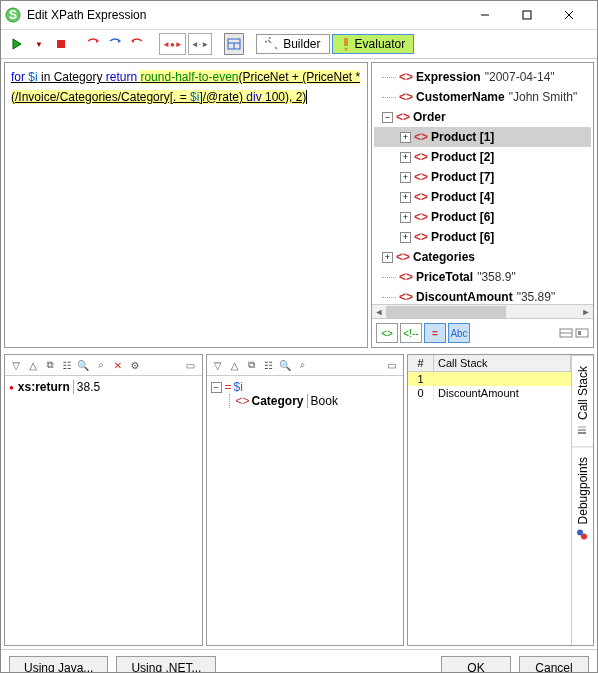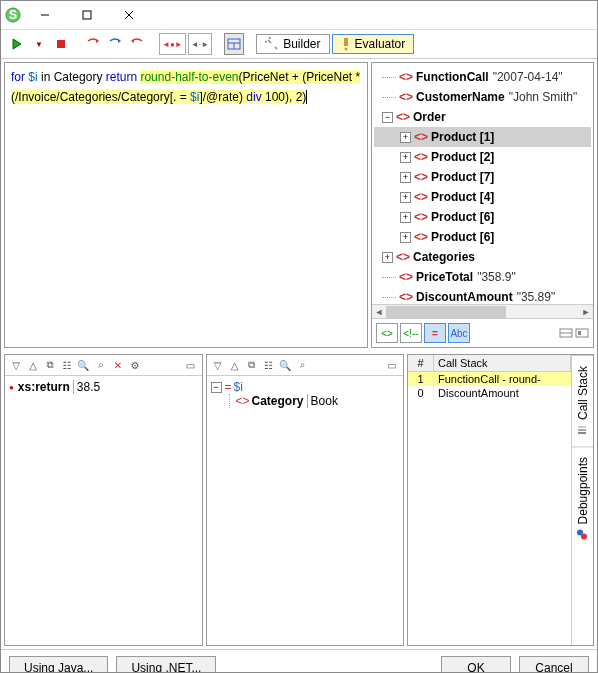--- a/index.html
+++ b/index.html
@@ -6,25 +6,25 @@
 body { background: #fff; width: 598px; height: 673px; border: 1px solid #888; display: flex; flex-direction: column; }
 .titlebar { height: 30px; display: flex; align-items: center; padding: 0 4px; border-bottom: 1px solid #ddd; }
 .titlebar svg { margin-right: 6px; }
 .title-text { flex: 1; }
 .win-btn { width: 42px; height: 28px; display: flex; align-items: center; justify-content: center; }
 .toolbar { padding: 3px 6px; display: flex; align-items: center; gap: 2px; border-bottom: 1px solid #ccc; }
 .tbtn { min-width: 20px; height: 22px; display: flex; align-items: center; justify-content: center; border: 1px solid transparent; padding: 0 2px; }
 .tbtn.pressed { border: 1px solid #888; background: #e8e8e8; }
 .tsep { width: 8px; }
 .builder-btn, .eval-btn { border: 1px solid #999; padding: 2px 8px; display: flex; align-items: center; gap: 4px; }
-.eval-btn { background: #fef9c3; border-color: #4a90d9; }
+.eval-btn { background: #bef264; border-color: #4a90d9; }
 .mid { flex: 1; display: flex; flex-direction: column; }
 .top-panes { height: 292px; display: flex; }
 .editor-pane { flex: 1; border: 1px solid #999; margin: 3px; position: relative; background: #fff; }
-.editor { padding: 4px 6px; font-family: Consolas, monospace; font-size: 13px; line-height: 1.5; white-space: pre-wrap; word-break: break-all; }
+.editor { padding: 4px 6px; font-family: Consolas, monospace; font-size: 13px; line-height: 1.5; white-space: pre-wrap; word-break: break-all; text-decoration: underline; }
 .hl-y { background: #ffff99; }
 .kw { color: #0000cc; }
 .var { color: #0066cc; }
 .fn { color: #008800; }
 .cursor { border-left: 1px solid #000; }
 .tree-pane { width: 223px; border: 1px solid #999; margin: 3px 3px 3px 0; display: flex; flex-direction: column; }
 .tree-scroll { flex: 1; overflow: hidden; padding: 4px 2px; }
 .tree-row { display: flex; align-items: center; height: 20px; white-space: nowrap; }
 .tree-row.sel { background: #d0d0d0; }
 .expander { width: 11px; height: 11px; border: 1px solid #888; display: flex; align-items: center; justify-content: center; font-size: 9px; line-height: 1; margin-right: 3px; background: #fff; }
@@ -63,20 +63,21 @@
 .dlg-btn { border: 1px solid #999; padding: 4px 14px; background: #f0f0f0; font-size: 12px; min-width: 70px; text-align: center; }
 </style>
 </head>
 <body>
 
 <div class="titlebar">
   <svg width="16" height="16">
       <circle cx="8" cy="8" r="7" fill="#6c6" stroke="#393"></circle>
       <text x="8" y="12" text-anchor="middle" fill="#fff" font-size="10" font-weight="bold">S</text>
     </svg>
+  <span class="title-text">Edit XPath Expression</span>
   <div class="win-btn">
       <svg width="10" height="10">
         <line x1="1" y1="5" x2="9" y2="5" stroke="#000"></line>
       </svg>
     </div>
   <div class="win-btn">
       <svg width="10" height="10">
         <rect x="1" y="1" width="8" height="8" fill="none" stroke="#000"></rect>
       </svg>
     </div>
@@ -155,21 +156,21 @@
     <div class="editor-pane">
       <div class="editor"><span class="kw">for </span><span class="var">$i</span><span> in Category </span><span class="kw">return</span><span> </span><span class="hl-y"><span class="fn">round-half-to-even</span><span>(PriceNet + (PriceNet *(/Invoice/Categories/Category[. = </span><span class="var">$i</span><span>]/@rate) </span><span class="kw">div</span><span> 100), 2)</span></span><span class="cursor"></span></div>
     </div>
     <div class="tree-pane">
       <div class="tree-scroll" id="tree-scroll">
           <div class="tree-row" style="padding-left: 8px;">
             <span style="display:inline-block;width:14px;border-bottom:1px dotted #aaa;margin-right:3px;"></span>
             <svg class="elem-icon" width="14" height="12">
               <text x="0" y="10" fill="#c33" font-size="12" font-weight="bold">&lt;&gt;</text>
             </svg>
-            <span class="node-name">FunctionCall</span>
+            <span class="node-name">Expression</span>
             <span class="node-val">"2007-04-14"</span>
           </div>
           <div class="tree-row" style="padding-left: 8px;">
             <span style="display:inline-block;width:14px;border-bottom:1px dotted #aaa;margin-right:3px;"></span>
             <svg class="elem-icon" width="14" height="12">
               <text x="0" y="10" fill="#c33" font-size="12" font-weight="bold">&lt;&gt;</text>
             </svg>
             <span class="node-name">CustomerName</span>
             <span class="node-val">"John Smith"</span>
           </div>
@@ -326,21 +327,20 @@
 
     <div class="stack-pane">
       <div class="stack-table">
         <div class="stack-hdr">
           <div class="col-n">#</div>
           <div class="col-s">Call Stack</div>
         </div>
         <div id="stack-rows">
             <div class="stack-row selr">
               <div class="col-n">1</div>
-              <div class="col-s">FunctionCall - round-</div>
             </div>
             <div class="stack-row">
               <div class="col-n">0</div>
               <div class="col-s">DiscountAmount</div>
             </div>
           </div>
       </div>
       <div class="side-tabs">
         <div class="side-tab">
           <svg width="12" height="12">

